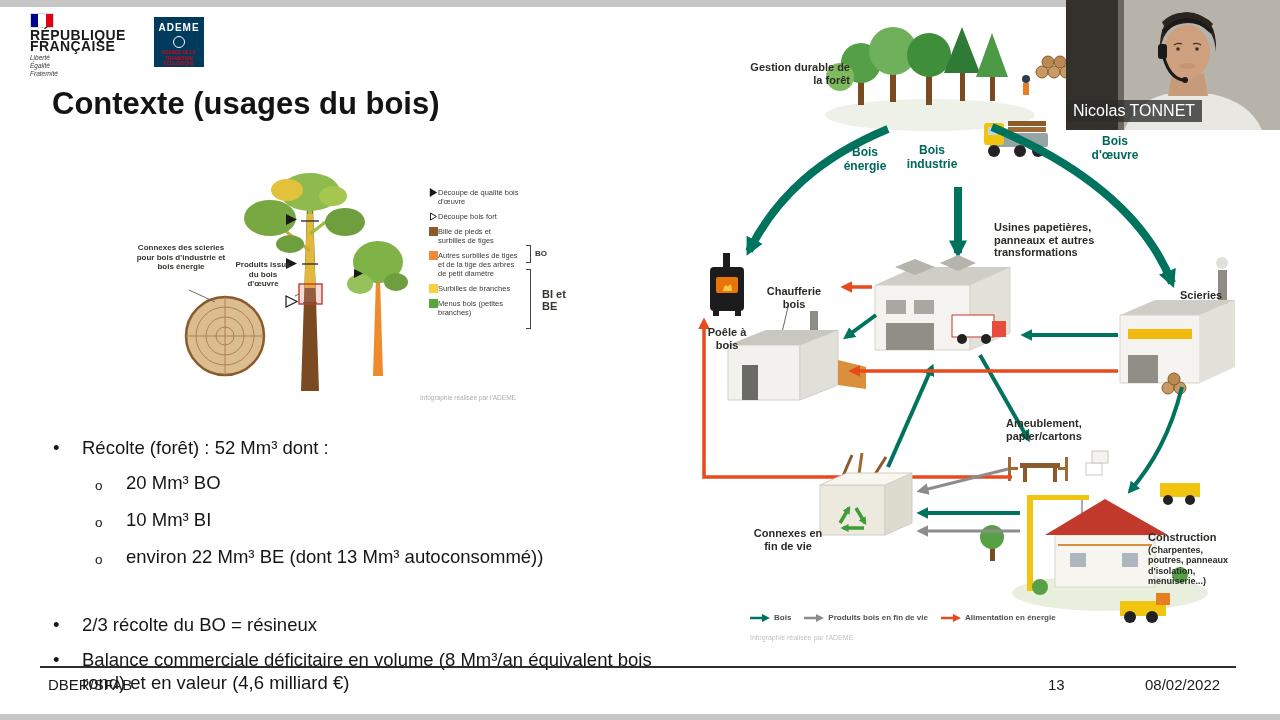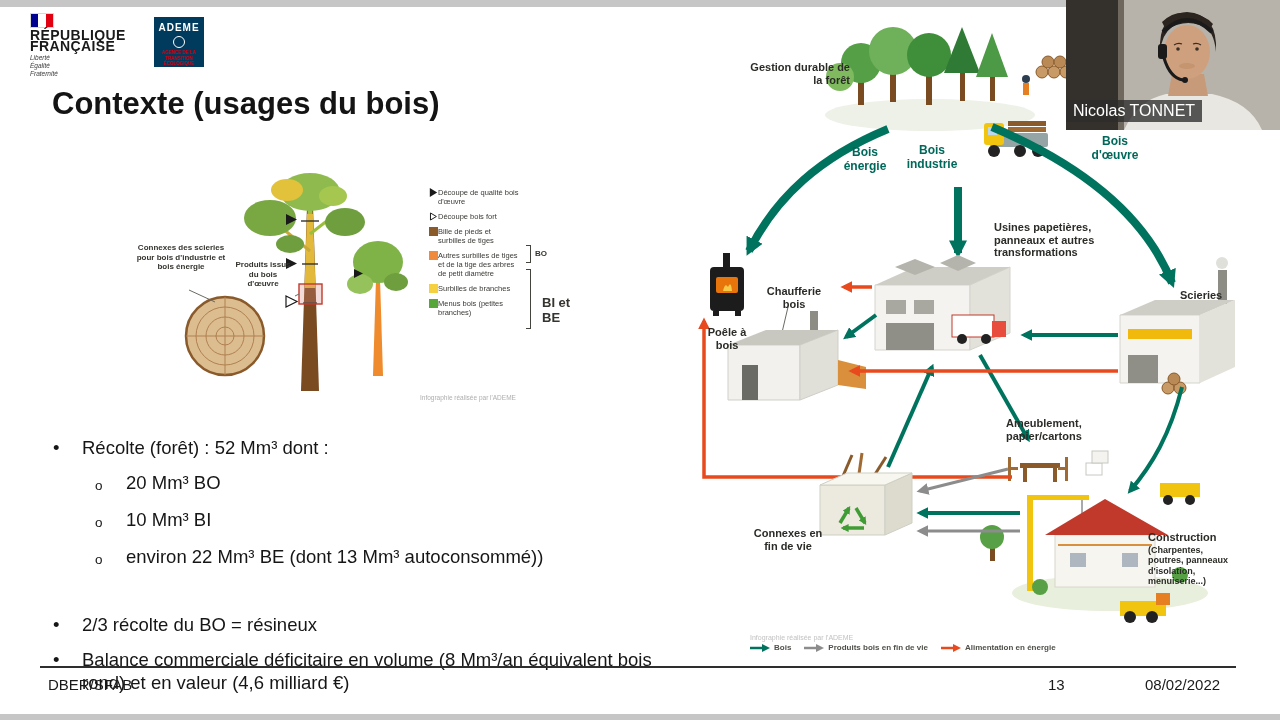--- a/index.html
+++ b/index.html
@@ -39,21 +39,21 @@
   .ti-text{font-size:7.5px;line-height:9px;color:#3a3a36;width:82px;}
   .sq{width:9px;height:9px;flex:none;margin-top:0;}
   .bracket{position:absolute;left:97px;width:5px;border:1px solid #44443f;border-left:none;}
   .br-label{position:absolute;left:106px;font-size:8px;font-weight:bold;color:#35342f;}
   .ti-credit{position:absolute;left:315px;top:236px;font-size:6.5px;color:#aeaeae;}
 
   
   .fd{position:absolute;left:690px;top:15px;width:552px;height:650px;}
   .fd-label{position:absolute;font-weight:bold;color:#2b2b27;font-size:11px;line-height:12.5px;}
   .fd-teal{position:absolute;font-weight:bold;color:#00685a;font-size:12px;line-height:13.5px;text-align:center;}
-  .fd-legend{position:absolute;left:60px;top:628px;display:flex;gap:13px;align-items:center;}
+  .fd-legend{position:absolute;left:60px;top:598px;display:flex;gap:13px;align-items:center;}
   .fd-legend .it{display:flex;gap:4px;align-items:center;font-size:8px;font-weight:bold;color:#50504b;}
   .fd-credit{position:absolute;left:60px;top:619px;font-size:7px;color:#c2c2c2;}
   .cons-detail{font-weight:bold;font-size:9px;line-height:10.5px;color:#2b2b27;margin-top:1px;}
 
   
   .cam{position:absolute;left:1066px;top:0;width:214px;height:130px;overflow:hidden;background:#b7b3aa;}
   .cam-name{position:absolute;left:0px;top:100px;background:rgba(45,45,45,.78);color:#fff;
     font-size:16px;padding:2px 7px;}
 
   
@@ -169,21 +169,21 @@
         <span class="sq" style="background:#f5d040"></span>
         <span class="ti-text">Surbilles de branches</span>
       </div>
       <div class="ti-item">
         <span class="sq" style="background:#57a639"></span>
         <span class="ti-text">Menus bois (petites branches)</span>
       </div>
       <div class="bracket" style="top:57px;height:18px;"></div>
       <div class="br-label" style="top:61px;">BO</div>
       <div class="bracket" style="top:81px;height:60px;"></div>
-      <div class="br-label" style="top:107px;font-size:13px;padding-left:7px;">BI et BE</div>
+      <div class="br-label" style="top:100px;font-size:11px;padding-left:7px;">BI et BE</div>
     </div>
     <div class="ti-credit">Infographie réalisée par l'ADEME</div>
   </div>
 
   <div class="bullets">
     <div class="b-row">
       <span class="b-m1">•</span>
       <span>Récolte (forêt) : 52 Mm³ dont :</span>
     </div>
     <div class="b-row sub" style="margin-top:12px;">

